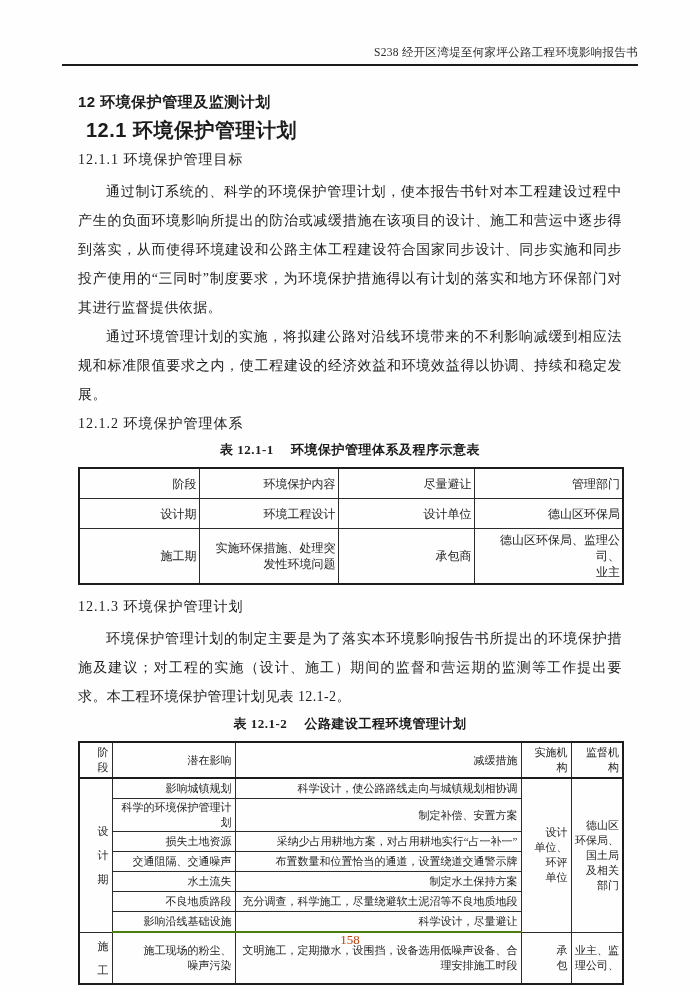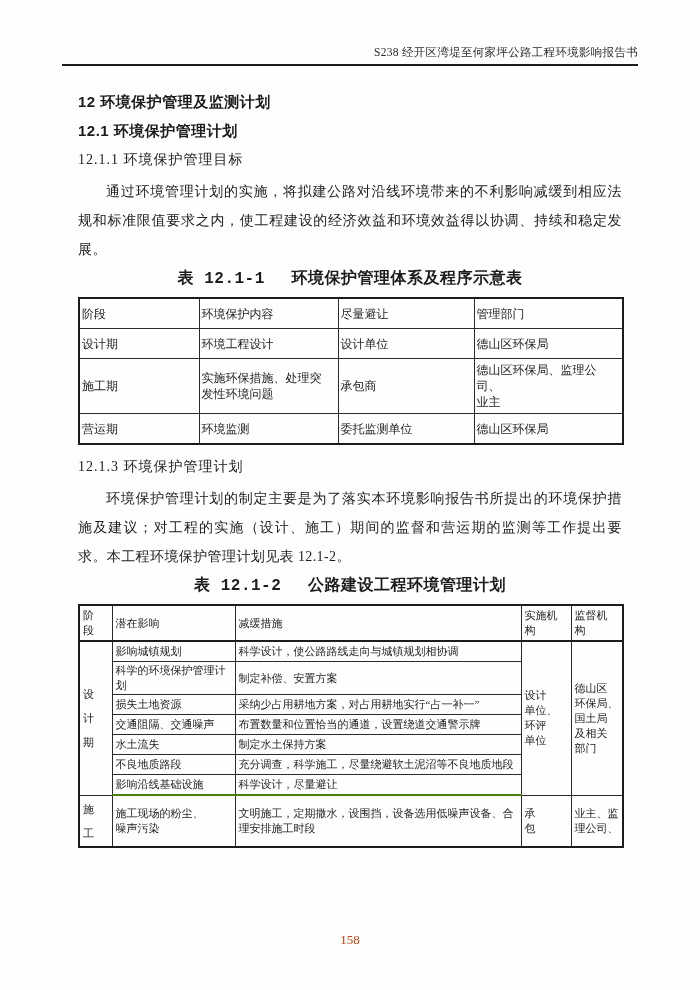--- a/index.html
+++ b/index.html
@@ -22,42 +22,42 @@
 
   .content { position: absolute; top: 82px; left: 78px; width: 544px; }
 
   .h1 {
     font-family: "Liberation Sans", "DejaVu Sans", sans-serif;
     font-weight: bold; font-size: 15px; line-height: 20px;
     margin: 10px 0 9px 0; letter-spacing: 0.5px;
   }
   .h2 {
     font-family: "Liberation Sans", "DejaVu Sans", sans-serif;
-    font-weight: bold; font-size: 15px; line-height: 19px;
-    margin: 0 0 10px 0; letter-spacing: 0.5px;
+    font-weight: bold; font-size: 20px; line-height: 19px;
+    margin: 0 0 10px 8px; letter-spacing: 0.5px;
   }
   .h3 {
     font-size: 14px; font-weight: normal; line-height: 19px;
     margin: 0 0 8px 0; letter-spacing: 1px;
   }
   .par {
     font-size: 14px; line-height: 29px; margin: 0;
     text-align: justify; text-indent: 2em; letter-spacing: 0.4px;
   }
 
   .caption {
-    font-family: Liberation Mono, monospace;
-    font-weight: bold; font-size: 16px; text-align: center;
+    font-family: Liberation Serif, serif;
+    font-weight: bold; font-size: 13px; text-align: center;
     margin: 4px 0 8px 0; letter-spacing: 0.5px;
     white-space: pre-wrap;
   }
 
   table { border-collapse: collapse; table-layout: fixed; width: 544px; }
   th, td {
-    border: 1px solid #2b2b2b; text-align: left; vertical-align: middle;
+    border: 1px solid #2b2b2b; text-align: right; vertical-align: middle;
     font-weight: normal; white-space: pre-line; overflow: hidden;
   }
 
   .t1 { border: 2px solid #1c1c1c; font-size: 12px; margin: 0 0 12px 0; }
   .t1 th, .t1 td { padding: 3px 2px; line-height: 16px; height: 23px; }
   .t1 .dbl { height: 36px; }
 
   .t2 { border: 2px solid #1c1c1c; font-size: 11px; margin: 0; }
   .t2 th, .t2 td { padding: 1px 3px; line-height: 15px; }
   .t2 thead th { height: 32px; border-bottom: 2px solid #1c1c1c; }
@@ -80,22 +80,24 @@
     <span>S238 经开区湾堤至何家坪公路工程环境影响报告书</span>
   </div>
   <div class="header-rule"></div>
 
   <div class="content">
 
     <div class="h1">12  环境保护管理及监测计划</div>
     <div class="h2">12.1  环境保护管理计划</div>
     <div class="h3">12.1.1  环境保护管理目标</div>
 
+    <p class="par">通过制订系统的、科学的环境保护管理计划，使本报告书针对本工程建设过程中产生的负面环境影响所提出的防治或减缓措施在该项目的设计、施工和营运中逐步得到落实，从而使得环境建设和公路主体工程建设符合国家同步设计、同步实施和同步投产使用的“三同时”制度要求，为环境保护措施得以有计划的落实和地方环保部门对其进行监督提供依据。</p>
     <p class="par">通过环境管理计划的实施，将拟建公路对沿线环境带来的不利影响减缓到相应法规和标准限值要求之内，使工程建设的经济效益和环境效益得以协调、持续和稳定发展。</p>
 
+    <div class="h3" style="margin-top:5px">12.1.2  环境保护管理体系</div>
 
     <div class="caption">表 12.1-1　 环境保护管理体系及程序示意表</div>
 
     <table class="t1">
       <colgroup>
         <col style="width:120px">
           <col style="width:139px">
           <col style="width:136px">
           <col style="width:149px">
       </colgroup>
@@ -114,26 +116,20 @@
           <td>设计单位</td>
           <td>德山区环保局</td>
         </tr>
         <tr>
           <td class="dbl">施工期</td>
           <td class="dbl">实施环保措施、处理突
 发性环境问题</td>
           <td class="dbl">承包商</td>
           <td class="dbl">德山区环保局、监理公司、
 业主</td>
-        </tr>
-        <tr>
-          <td>营运期</td>
-          <td>环境监测</td>
-          <td>委托监测单位</td>
-          <td>德山区环保局</td>
         </tr>
       </tbody>
     </table>
 
     <div class="h3">12.1.3  环境保护管理计划</div>
     <p class="par">环境保护管理计划的制定主要是为了落实本环境影响报告书所提出的环境保护措施及建议；对工程的实施（设计、施工）期间的监督和营运期的监测等工作提出要求。本工程环境保护管理计划见表 12.1-2。</p>
 
     <div class="caption">表 12.1-2　 公路建设工程环境管理计划</div>
 
     <table class="t2">

